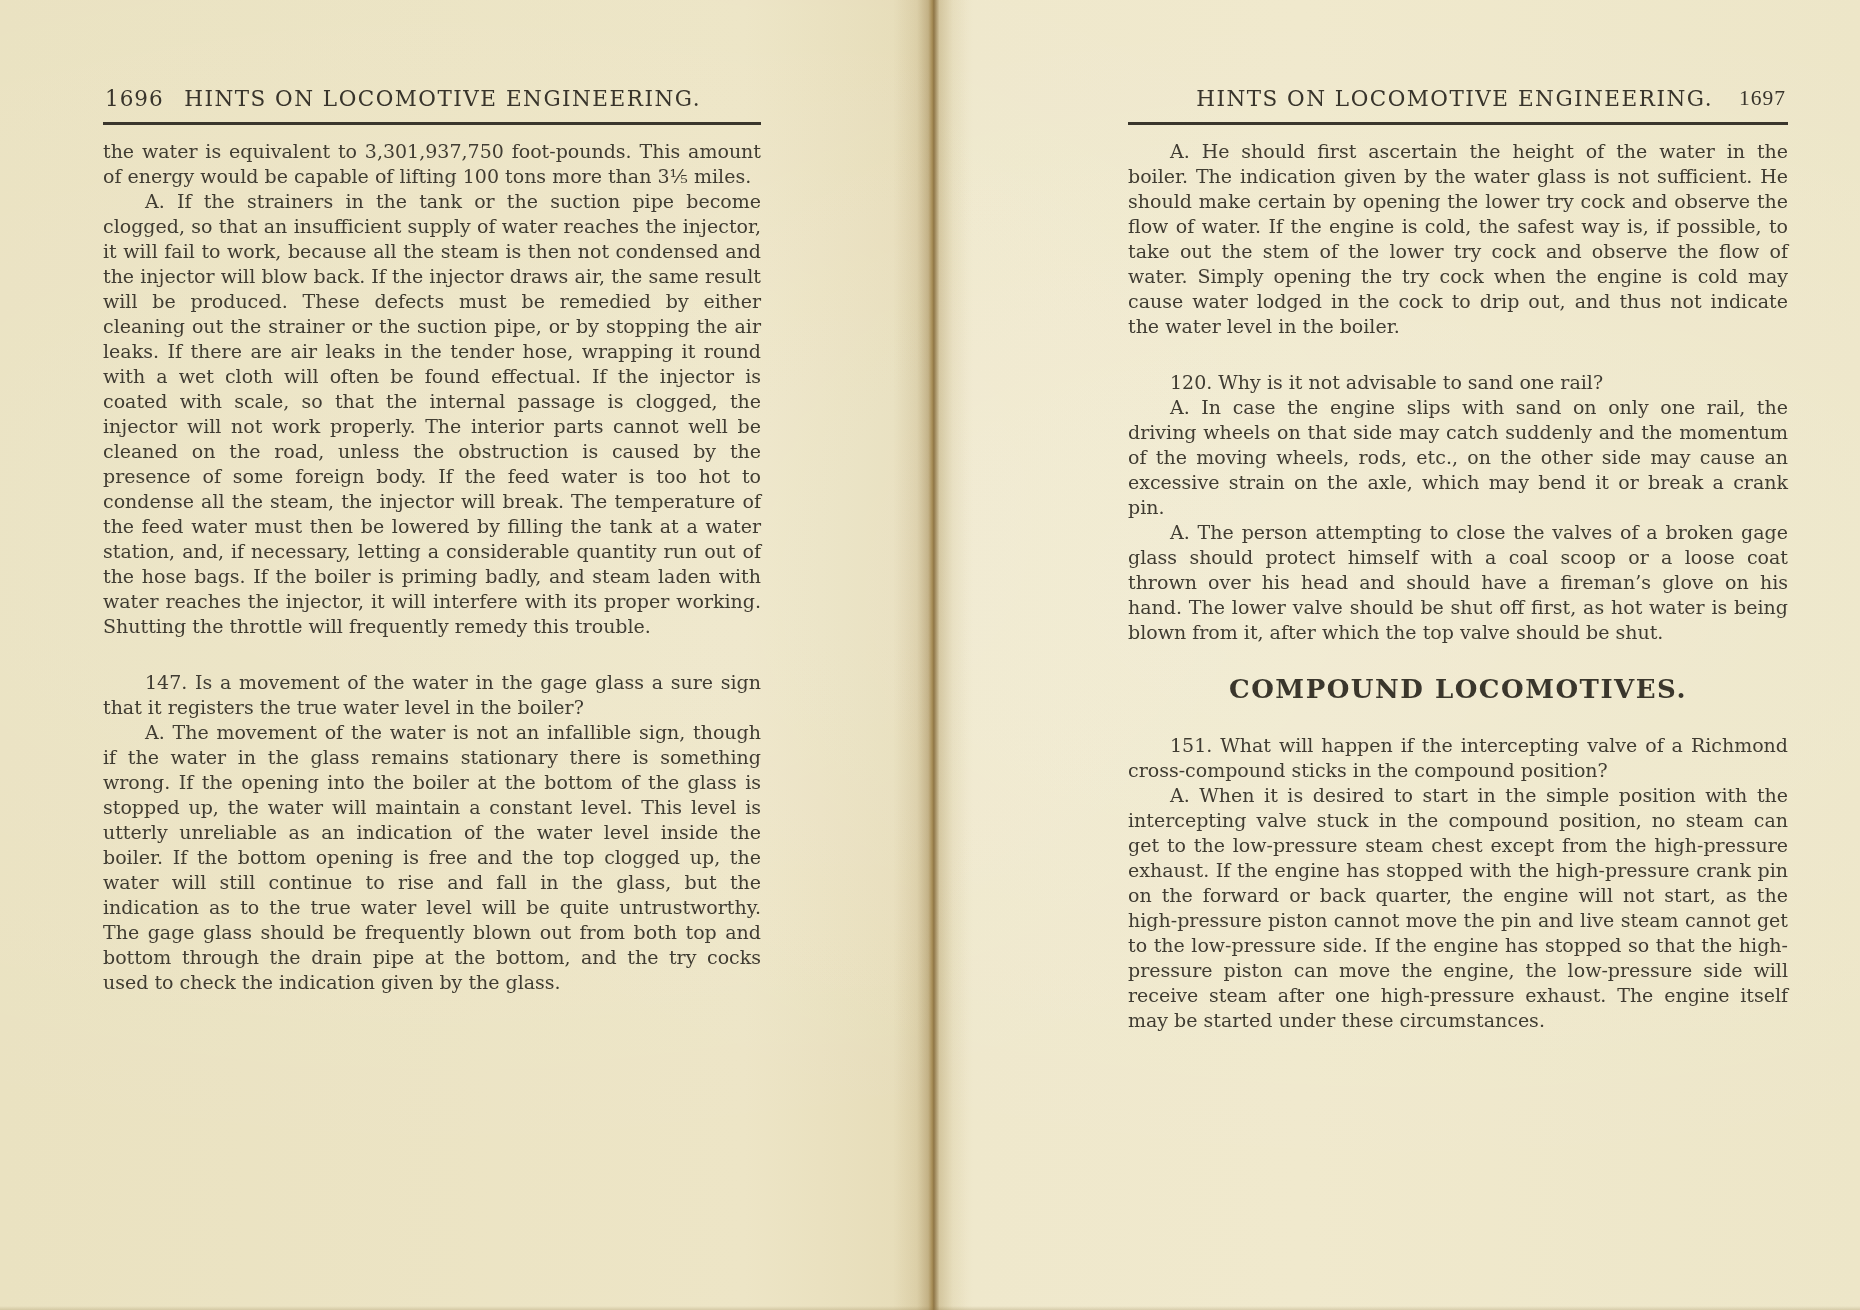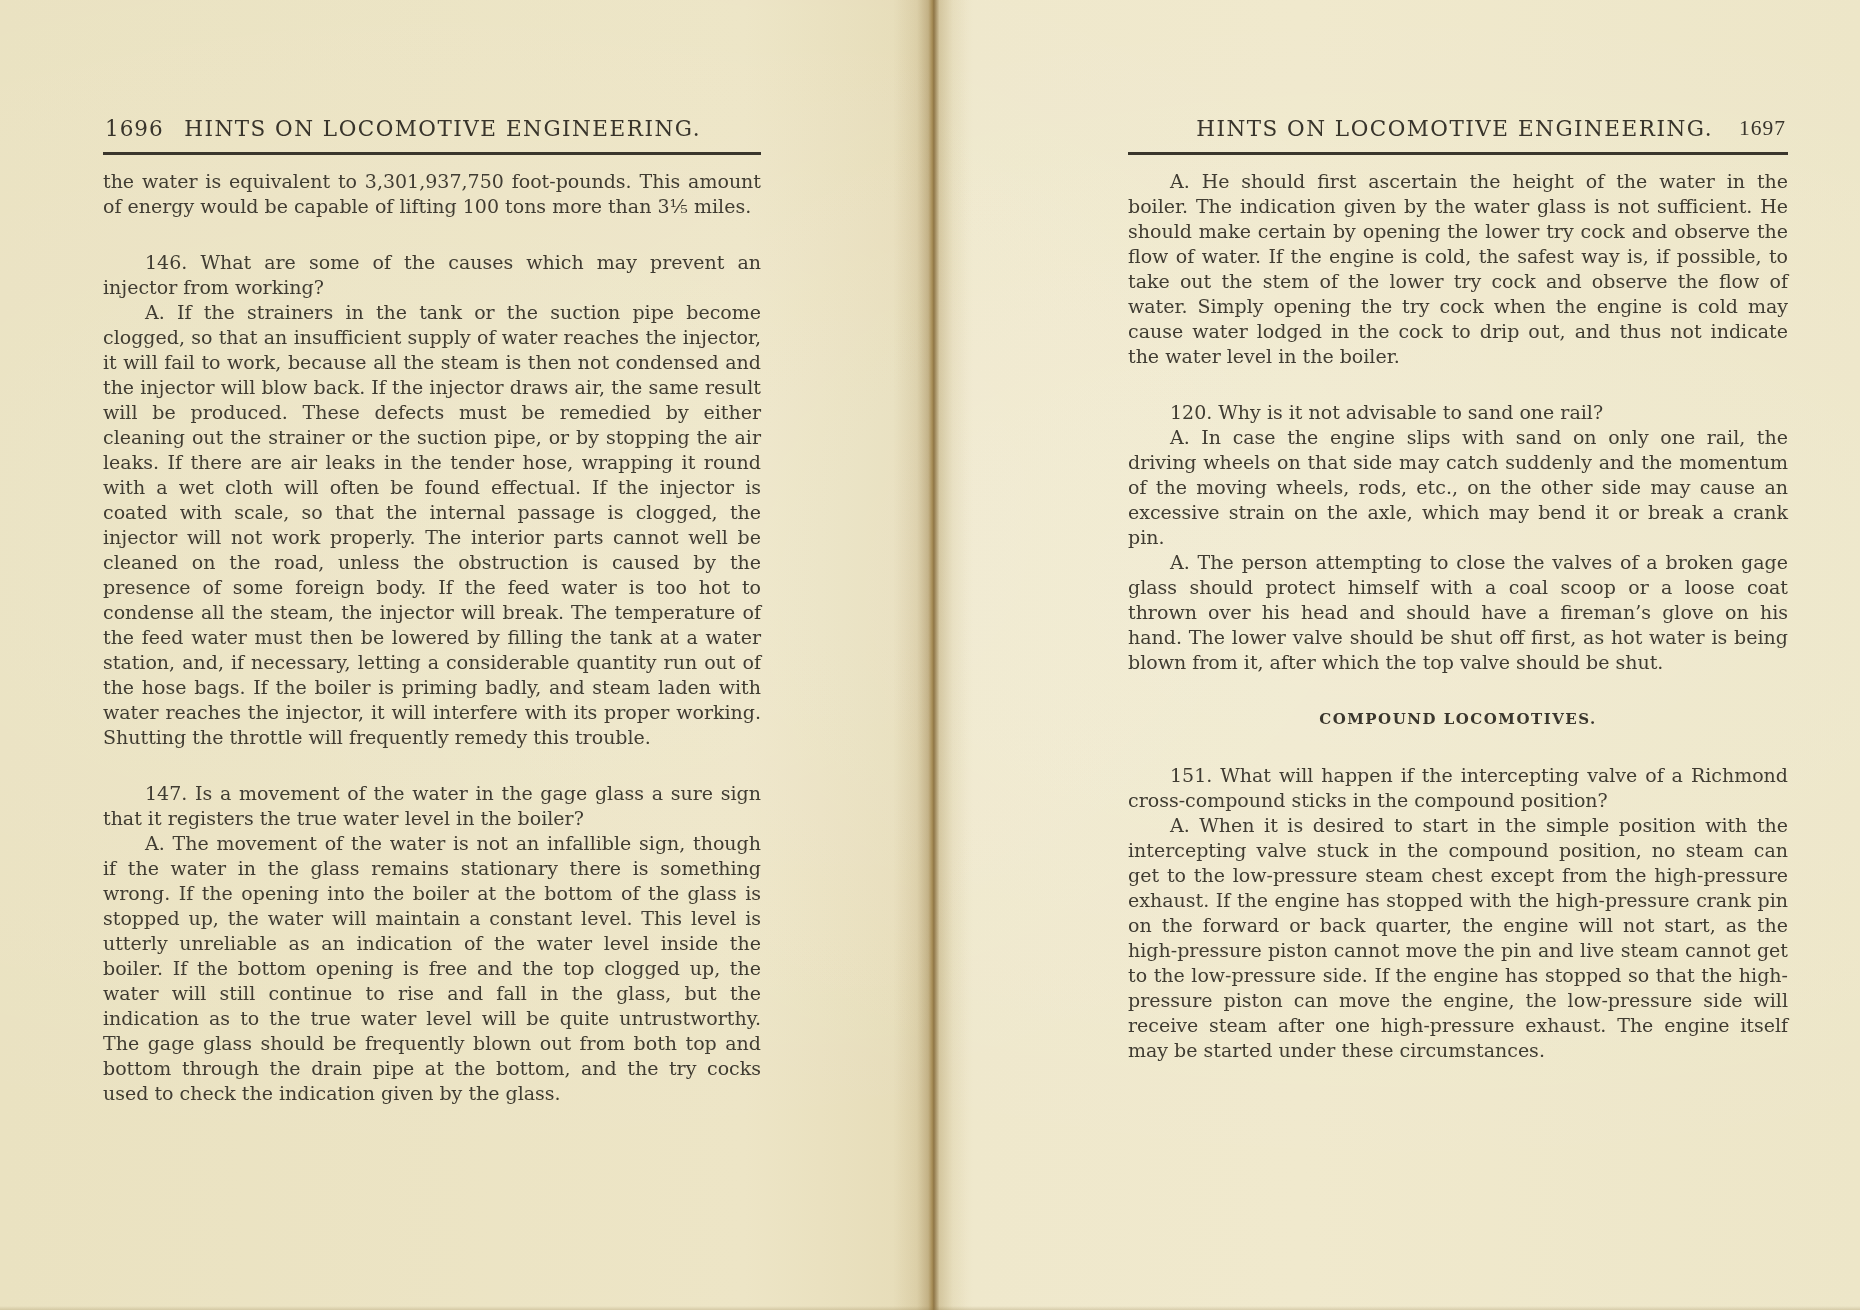--- a/index.html
+++ b/index.html
@@ -59,21 +59,21 @@
   .content {
     position: absolute;
     top: 0;
   }
   .page-left  .content { left: 103px; width: 658px; }
   .page-right .content { left: 155px; width: 660px; }
 
   .running-head {
     position: relative;
     height: 34px;
-    margin-top: 116px;
+    margin-top: 86px;
     font-size: 21.5px;
     letter-spacing: 1.5px;
     white-space: nowrap;
     color: #38342b;
   }
   .running-head .title {
     position: absolute;
     left: 0;
     right: 0;
     text-align: right;
@@ -109,21 +109,21 @@
     text-indent: 42px;
   }
   .para.q {
     margin-top: 31px;
   }
   .para.cont {
     text-indent: 0;
   }
   .section-heading {
     margin: 32px 0 6px 0;
-    font-size: 15px;
+    font-size: 26px;
     line-height: 25px;
     font-weight: bold;
     text-align: center;
     letter-spacing: 1.5px;
     color: #3a362c;
   }
 </style>
 </head>
 <body>
 
@@ -131,21 +131,20 @@
 
   <div class="page page-left">
     <div class="content">
       <div class="running-head">
         <span class="folio folio-left">1696</span>
         <span class="title">HINTS ON LOCOMOTIVE ENGINEERING.</span>
       </div>
       <div class="head-rule"></div>
       <div class="bodytext">
         <p class="para cont">the water is equivalent to 3,301,937,750 foot-pounds.  This amount of energy would be capable of lifting 100 tons more than 3⅕ miles.</p>
-        <p class="para q">146. What are some of the causes which may prevent an injector from working?</p>
         <p class="para a">A. If the strainers in the tank or the suction pipe become clogged, so that an insufficient supply of water reaches the injector, it will fail to work, because all the steam is then not condensed and the injector will blow back.  If the injector draws air, the same result will be produced.  These defects must be remedied by either cleaning out the strainer or the suction pipe, or by stopping the air leaks.  If there are air leaks in the tender hose, wrapping it round with a wet cloth will often be found effectual.  If the injector is coated with scale, so that the internal passage is clogged, the injector will not work properly.  The interior parts cannot well be cleaned on the road, unless the obstruction is caused by the presence of some foreign body.  If the feed water is too hot to condense all the steam, the injector will break.  The temperature of the feed water must then be lowered by filling the tank at a water station, and, if necessary, letting a considerable quantity run out of the hose bags.  If the boiler is priming badly, and steam laden with water reaches the injector, it will interfere with its proper working.  Shutting the throttle will frequently remedy this trouble.</p>
         <p class="para q">147. Is a movement of the water in the gage glass a sure sign that it registers the true water level in the boiler?</p>
         <p class="para a">A. The movement of the water is not an infallible sign, though if the water in the glass remains stationary there is something wrong.  If the opening into the boiler at the bottom of the glass is stopped up, the water will maintain a constant level.  This level is utterly unreliable as an indication of the water level inside the boiler.  If the bottom opening is free and the top clogged up, the water will still continue to rise and fall in the glass, but the indication as to the true water level will be quite untrustworthy.  The gage glass should be frequently blown out from both top and bottom through the drain pipe at the bottom, and the try cocks used to check the indication given by the glass.</p>
       </div>
     </div>
   </div>
 
   <div class="gutter"></div>
 
   <div class="page page-right">

